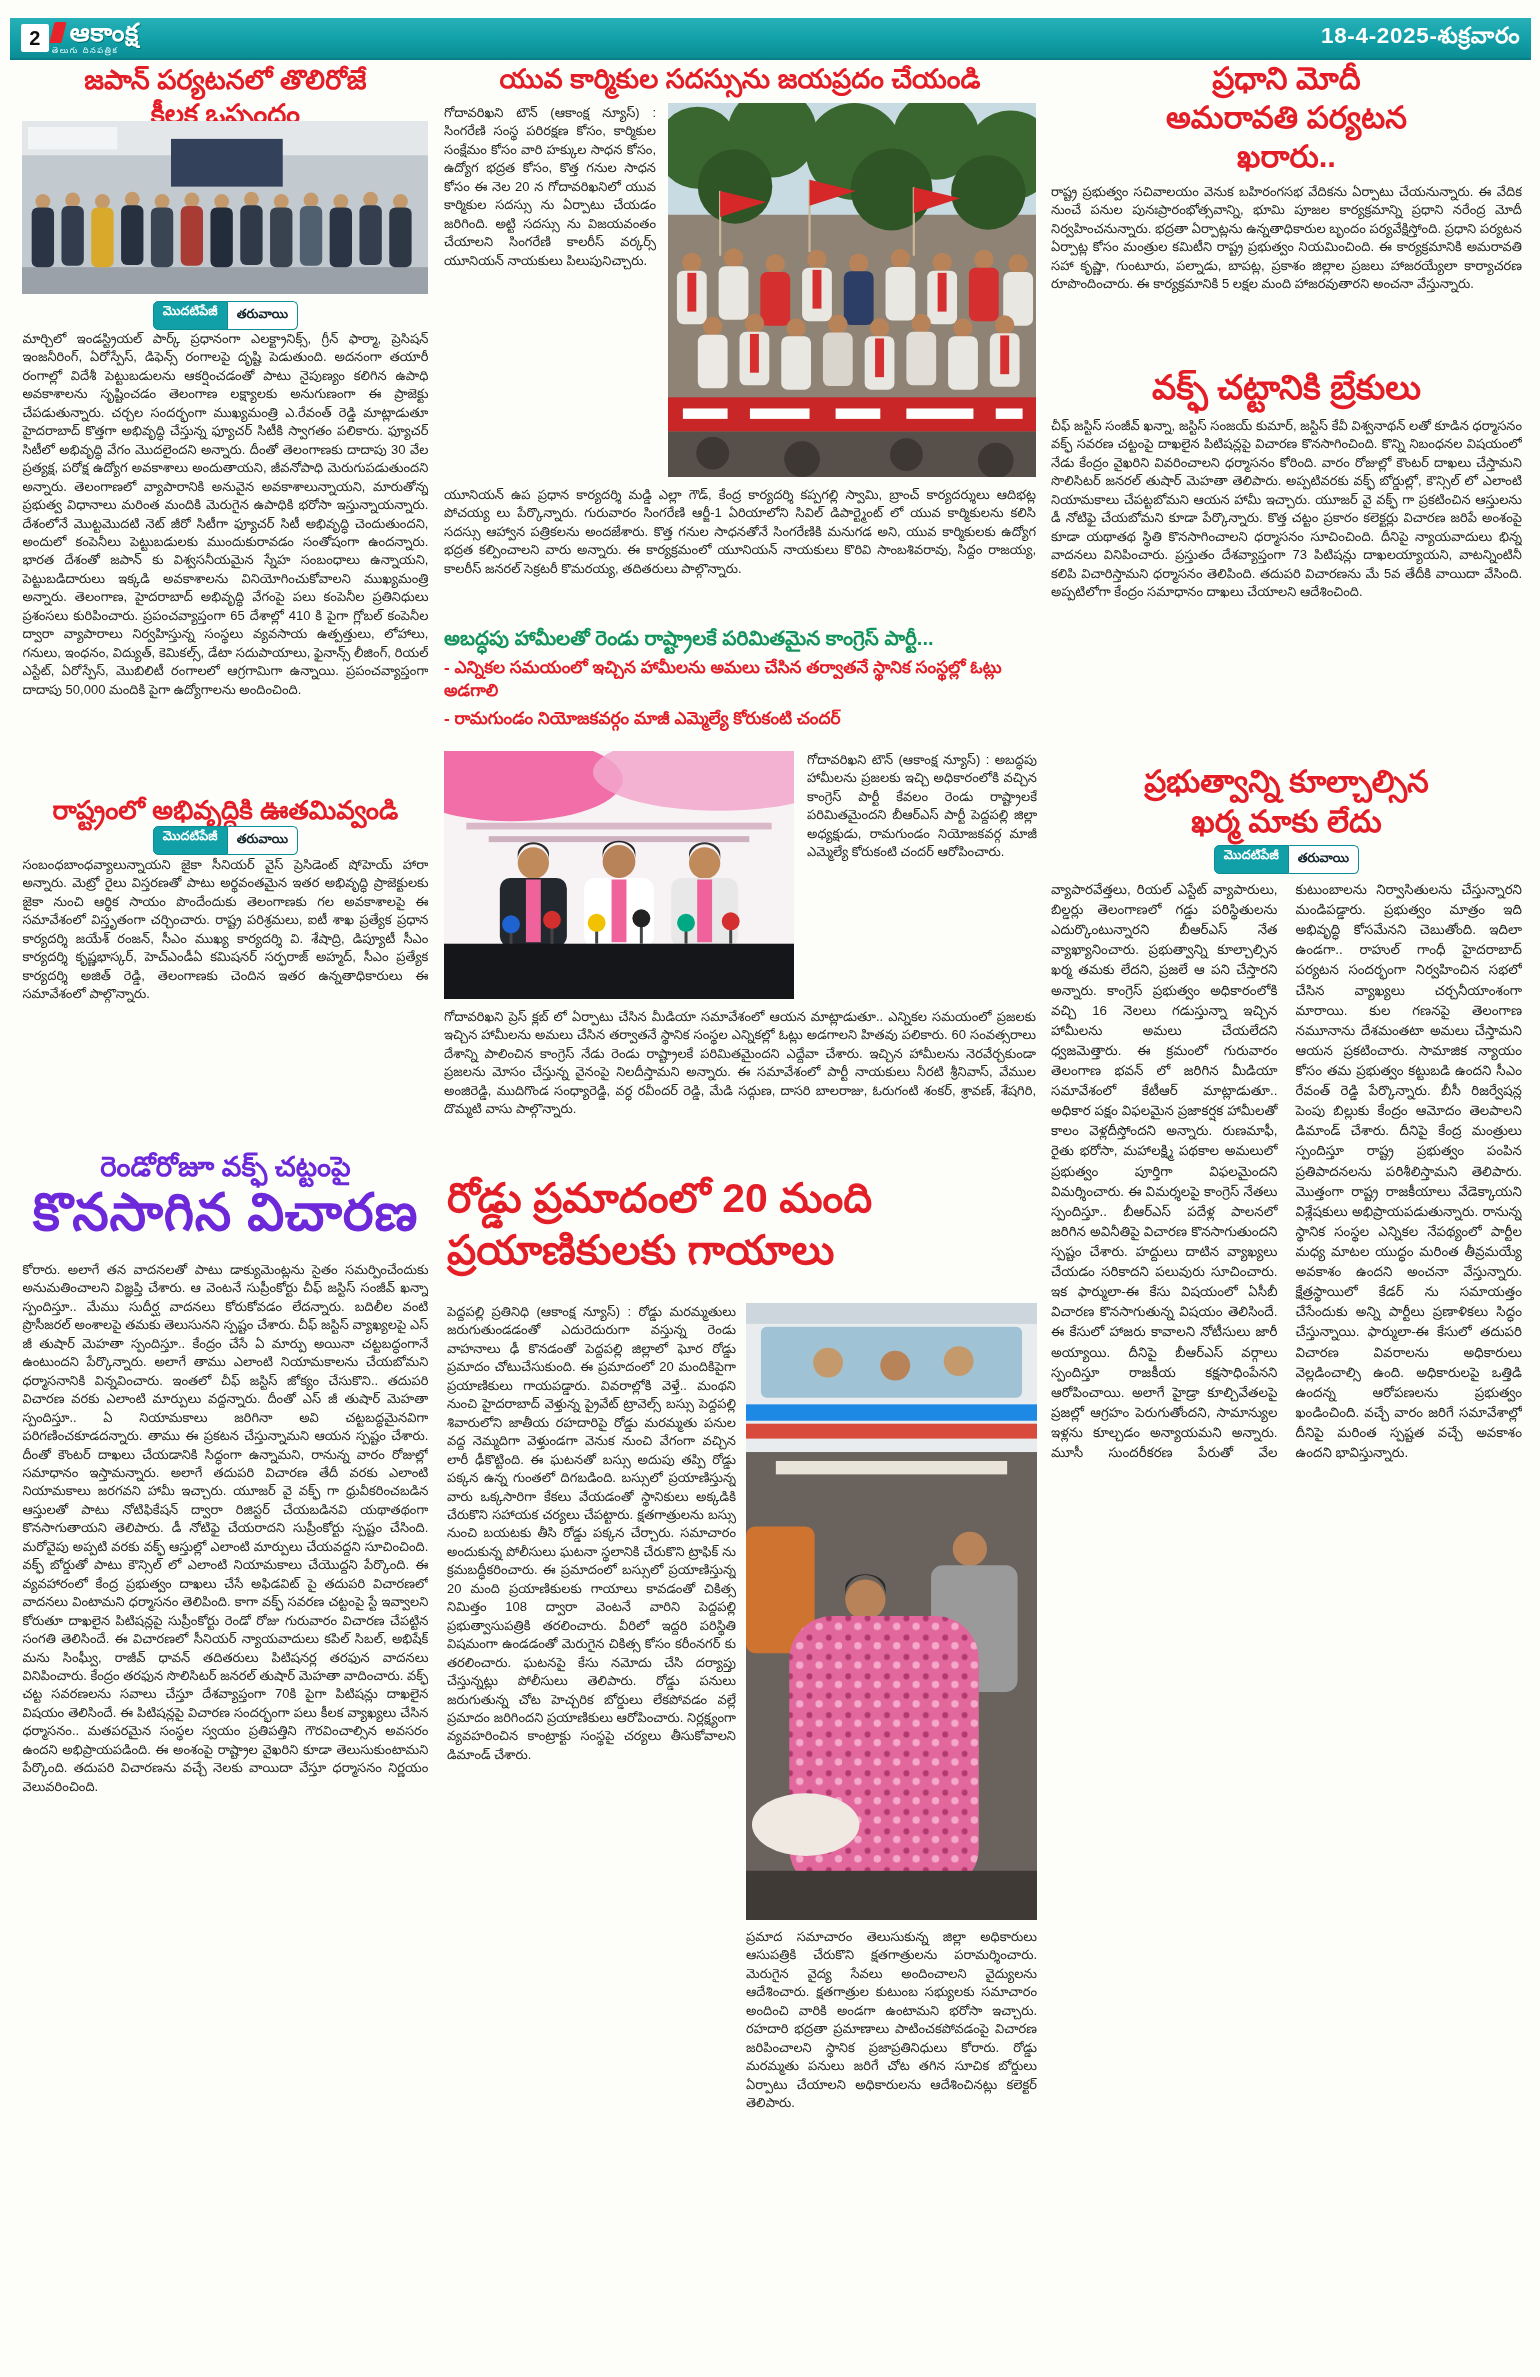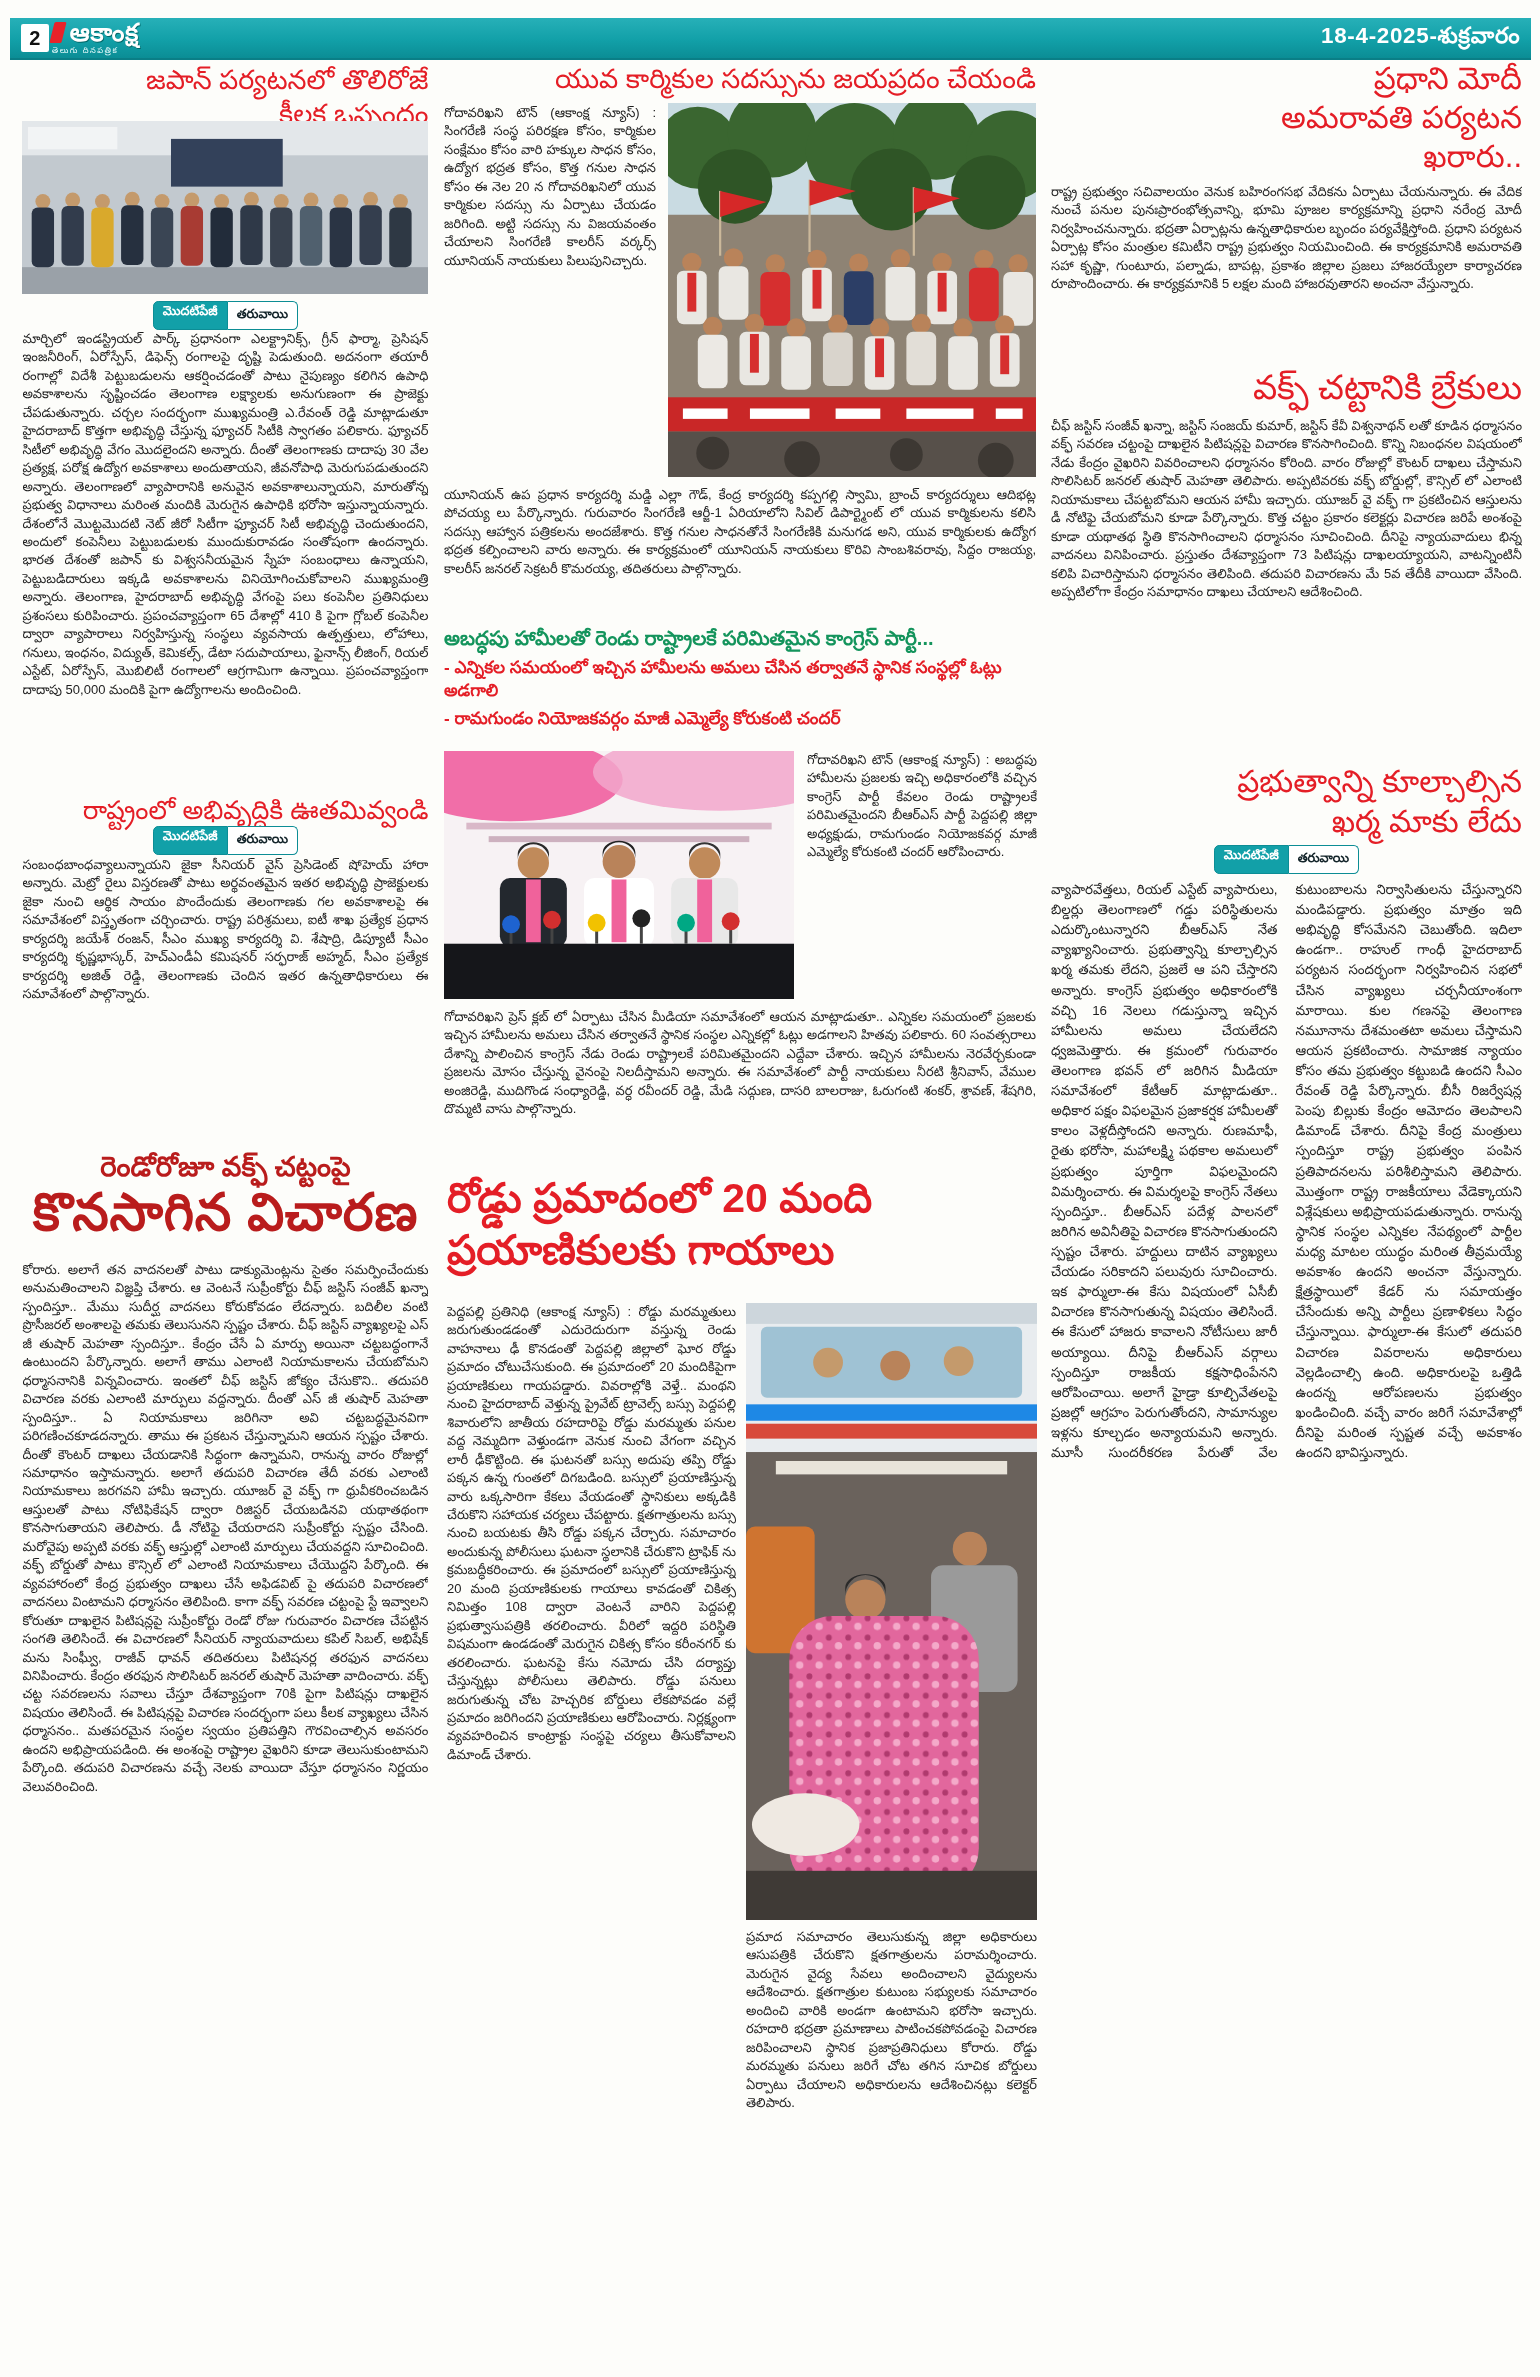--- a/index.html
+++ b/index.html
@@ -15,22 +15,22 @@
   .pagenum{width:28px;height:28px;background:#ffffff;color:#111;font-weight:bold;
     font-size:20px;display:flex;align-items:center;justify-content:center;border-radius:2.2px}
   .logoWrap{display:flex;flex-direction:column;margin-left:3px;line-height:1}
   .logoRow{display:flex;align-items:center;gap:6px}
   .logoMark{width:12px;height:21px;background:#e8232a;transform:skewX(-14deg);border-radius:1.5px}
   .logoText{color:#ffffff;font-weight:bold;font-size:25px;text-shadow:0.7px 0.7px 0 #066;letter-spacing:0.7px}
   .logoTag{color:#eafcfd;font-size:8.2px;margin-top:2.2px;letter-spacing:1.5px}
   .dateText{margin-left:auto;color:#ffffff;font-weight:bold;font-size:22.4px;letter-spacing:0.7px}
 
   
-  .h-red{color:#e41e26;font-weight:normal;text-align:right;white-space:pre-line}
-  .h-black{color:#b91c1c;font-weight:bold;text-align:center;white-space:pre-line}
+  .h-red{color:#e41e26;font-weight:bold;text-align:center;white-space:pre-line}
+  .h-black{color:#6d28d9;font-weight:bold;text-align:center;white-space:pre-line}
   .body-text{font-size:13px;line-height:1.42;text-align:justify;color:#1c1c1c;overflow:hidden}
   .tagRow{display:flex;justify-content:center}
   .tagPill{display:flex;align-items:stretch;font-size:12.7px;font-weight:bold}
   .tagL{background:#12a0a8;color:#fff;padding:2px 9px;border-radius:5.2px 0 0 5.2px;border:1.5px solid #0c8d95}
   .tagR{background:#fff;color:#13242a;padding:5px 9px;border-radius:0 5.2px 5.2px 0;border:1.5px solid #0c8d95;border-left:none}
   .photo{overflow:hidden;background:#ccc}
   .photo svg{display:block;width:100%;height:100%}
 
   
   .c1{left:22.4px;width:406px}

